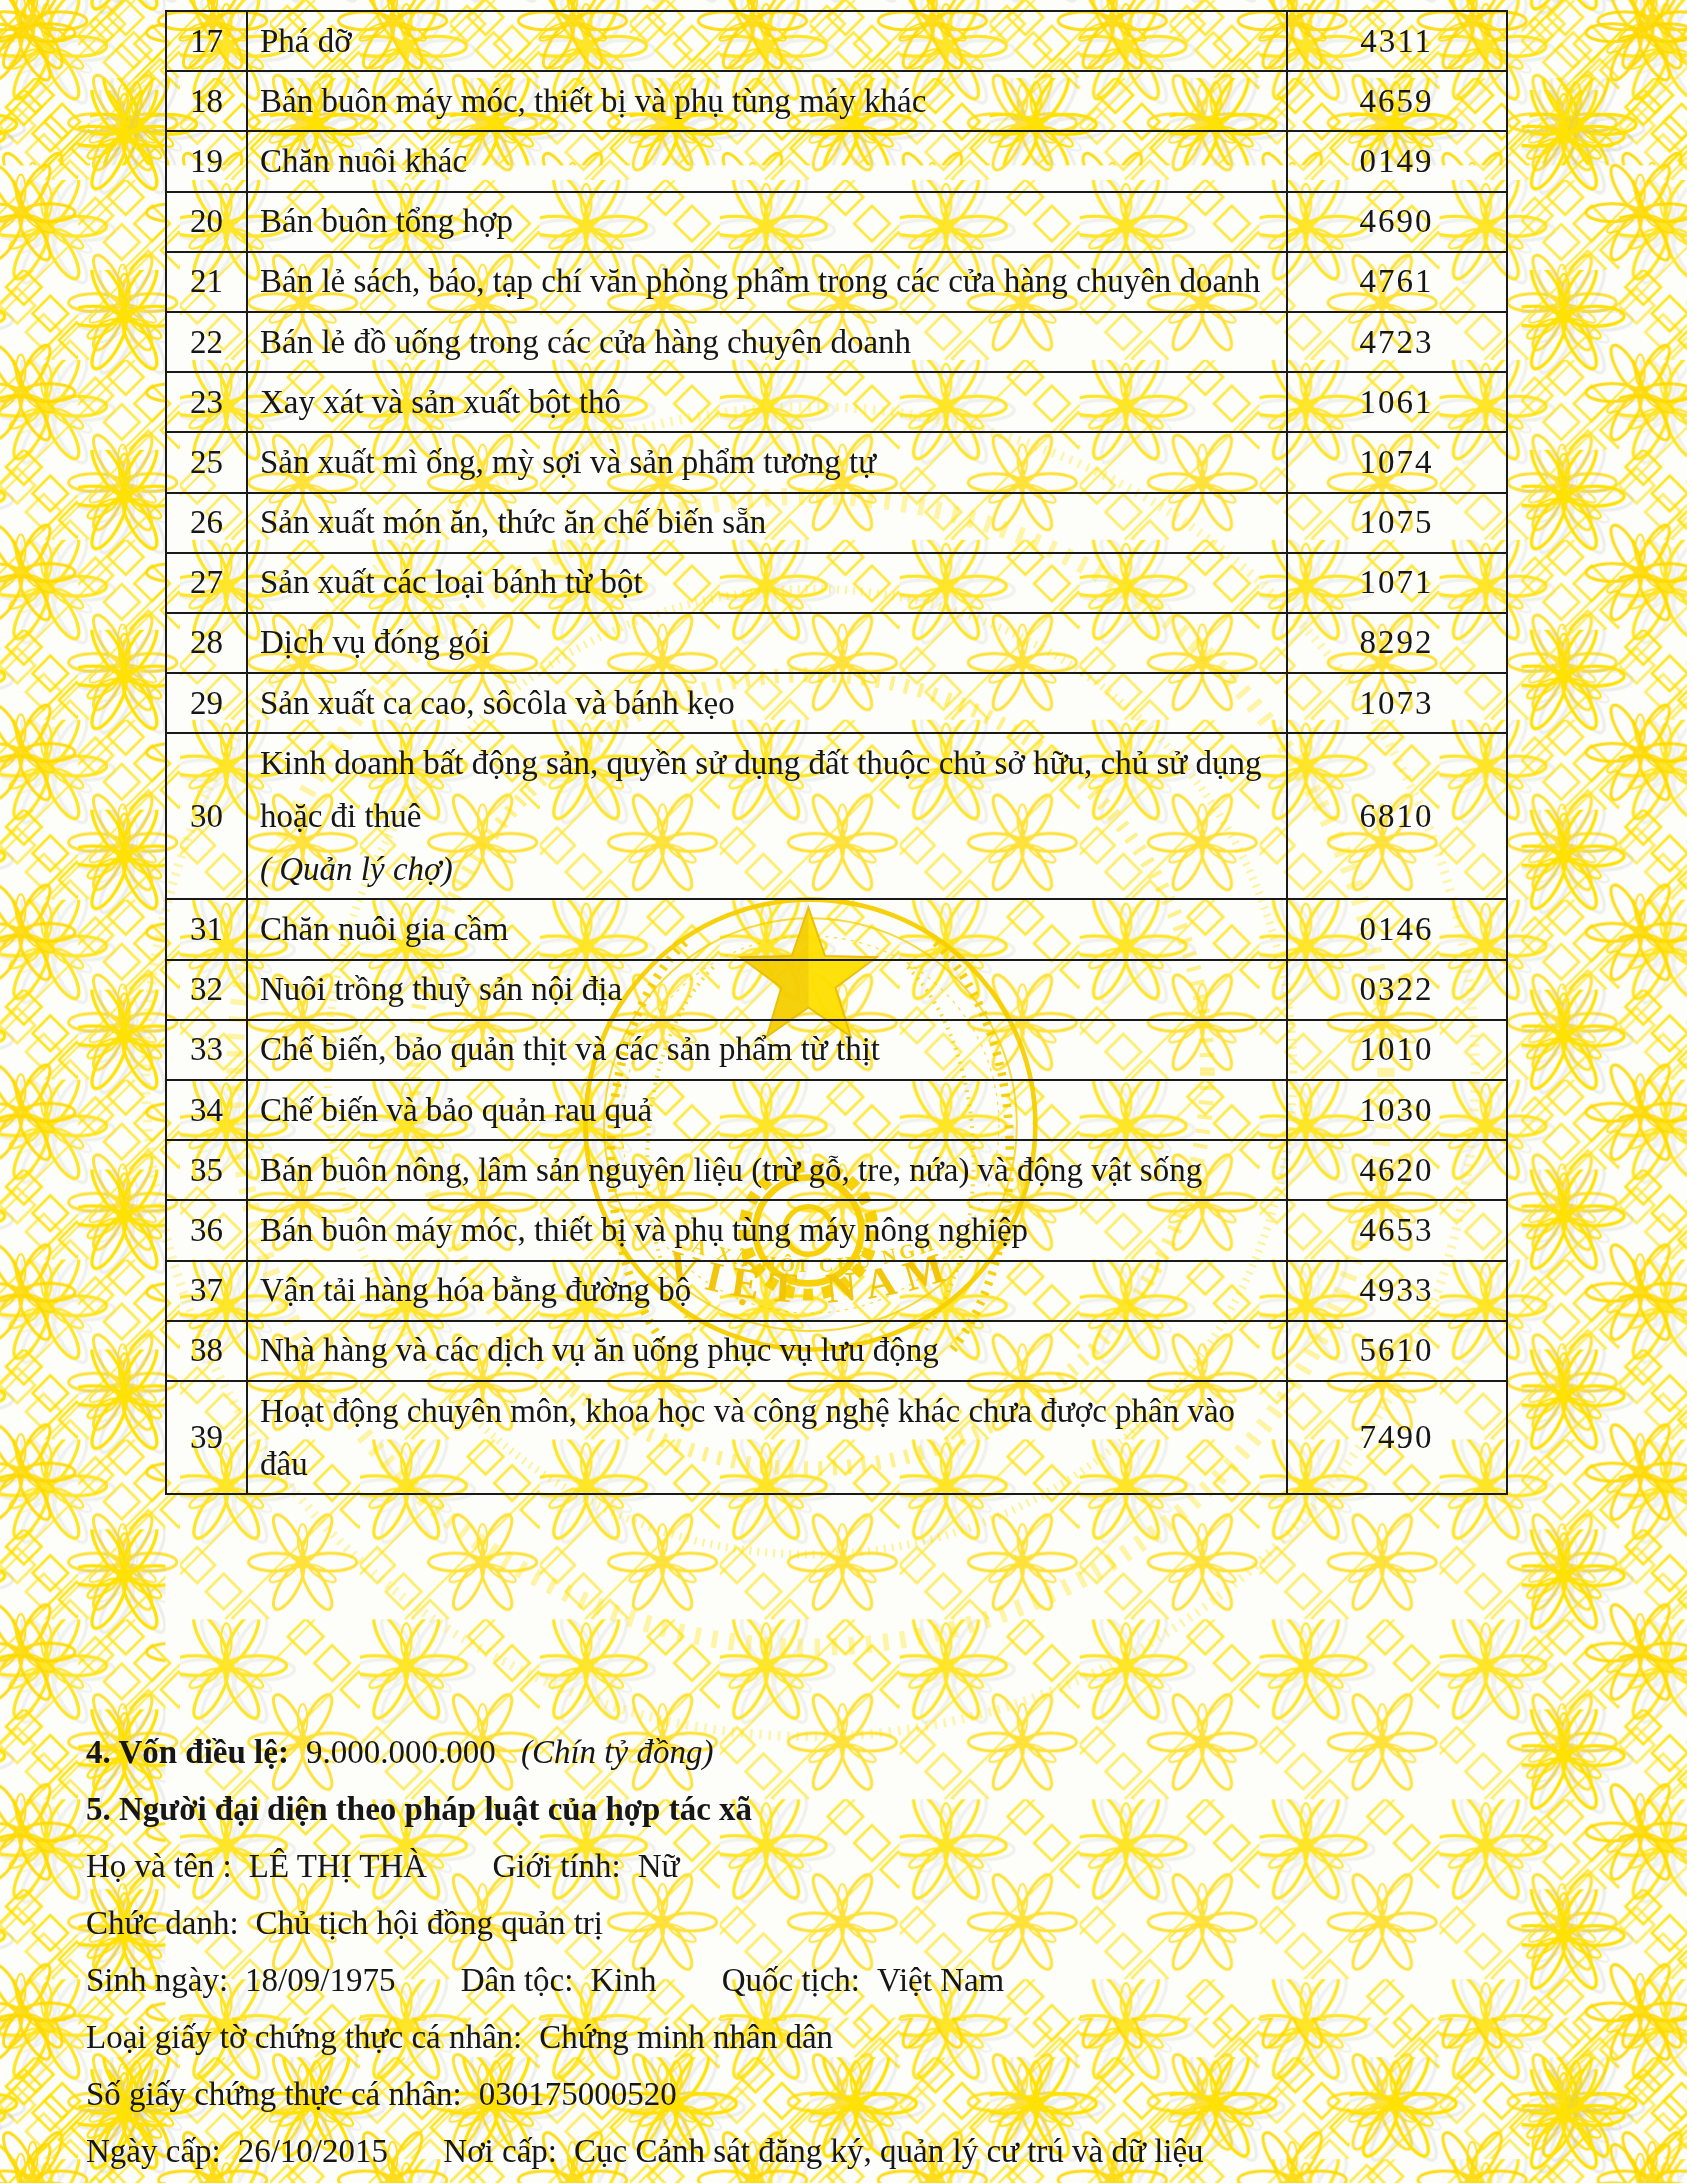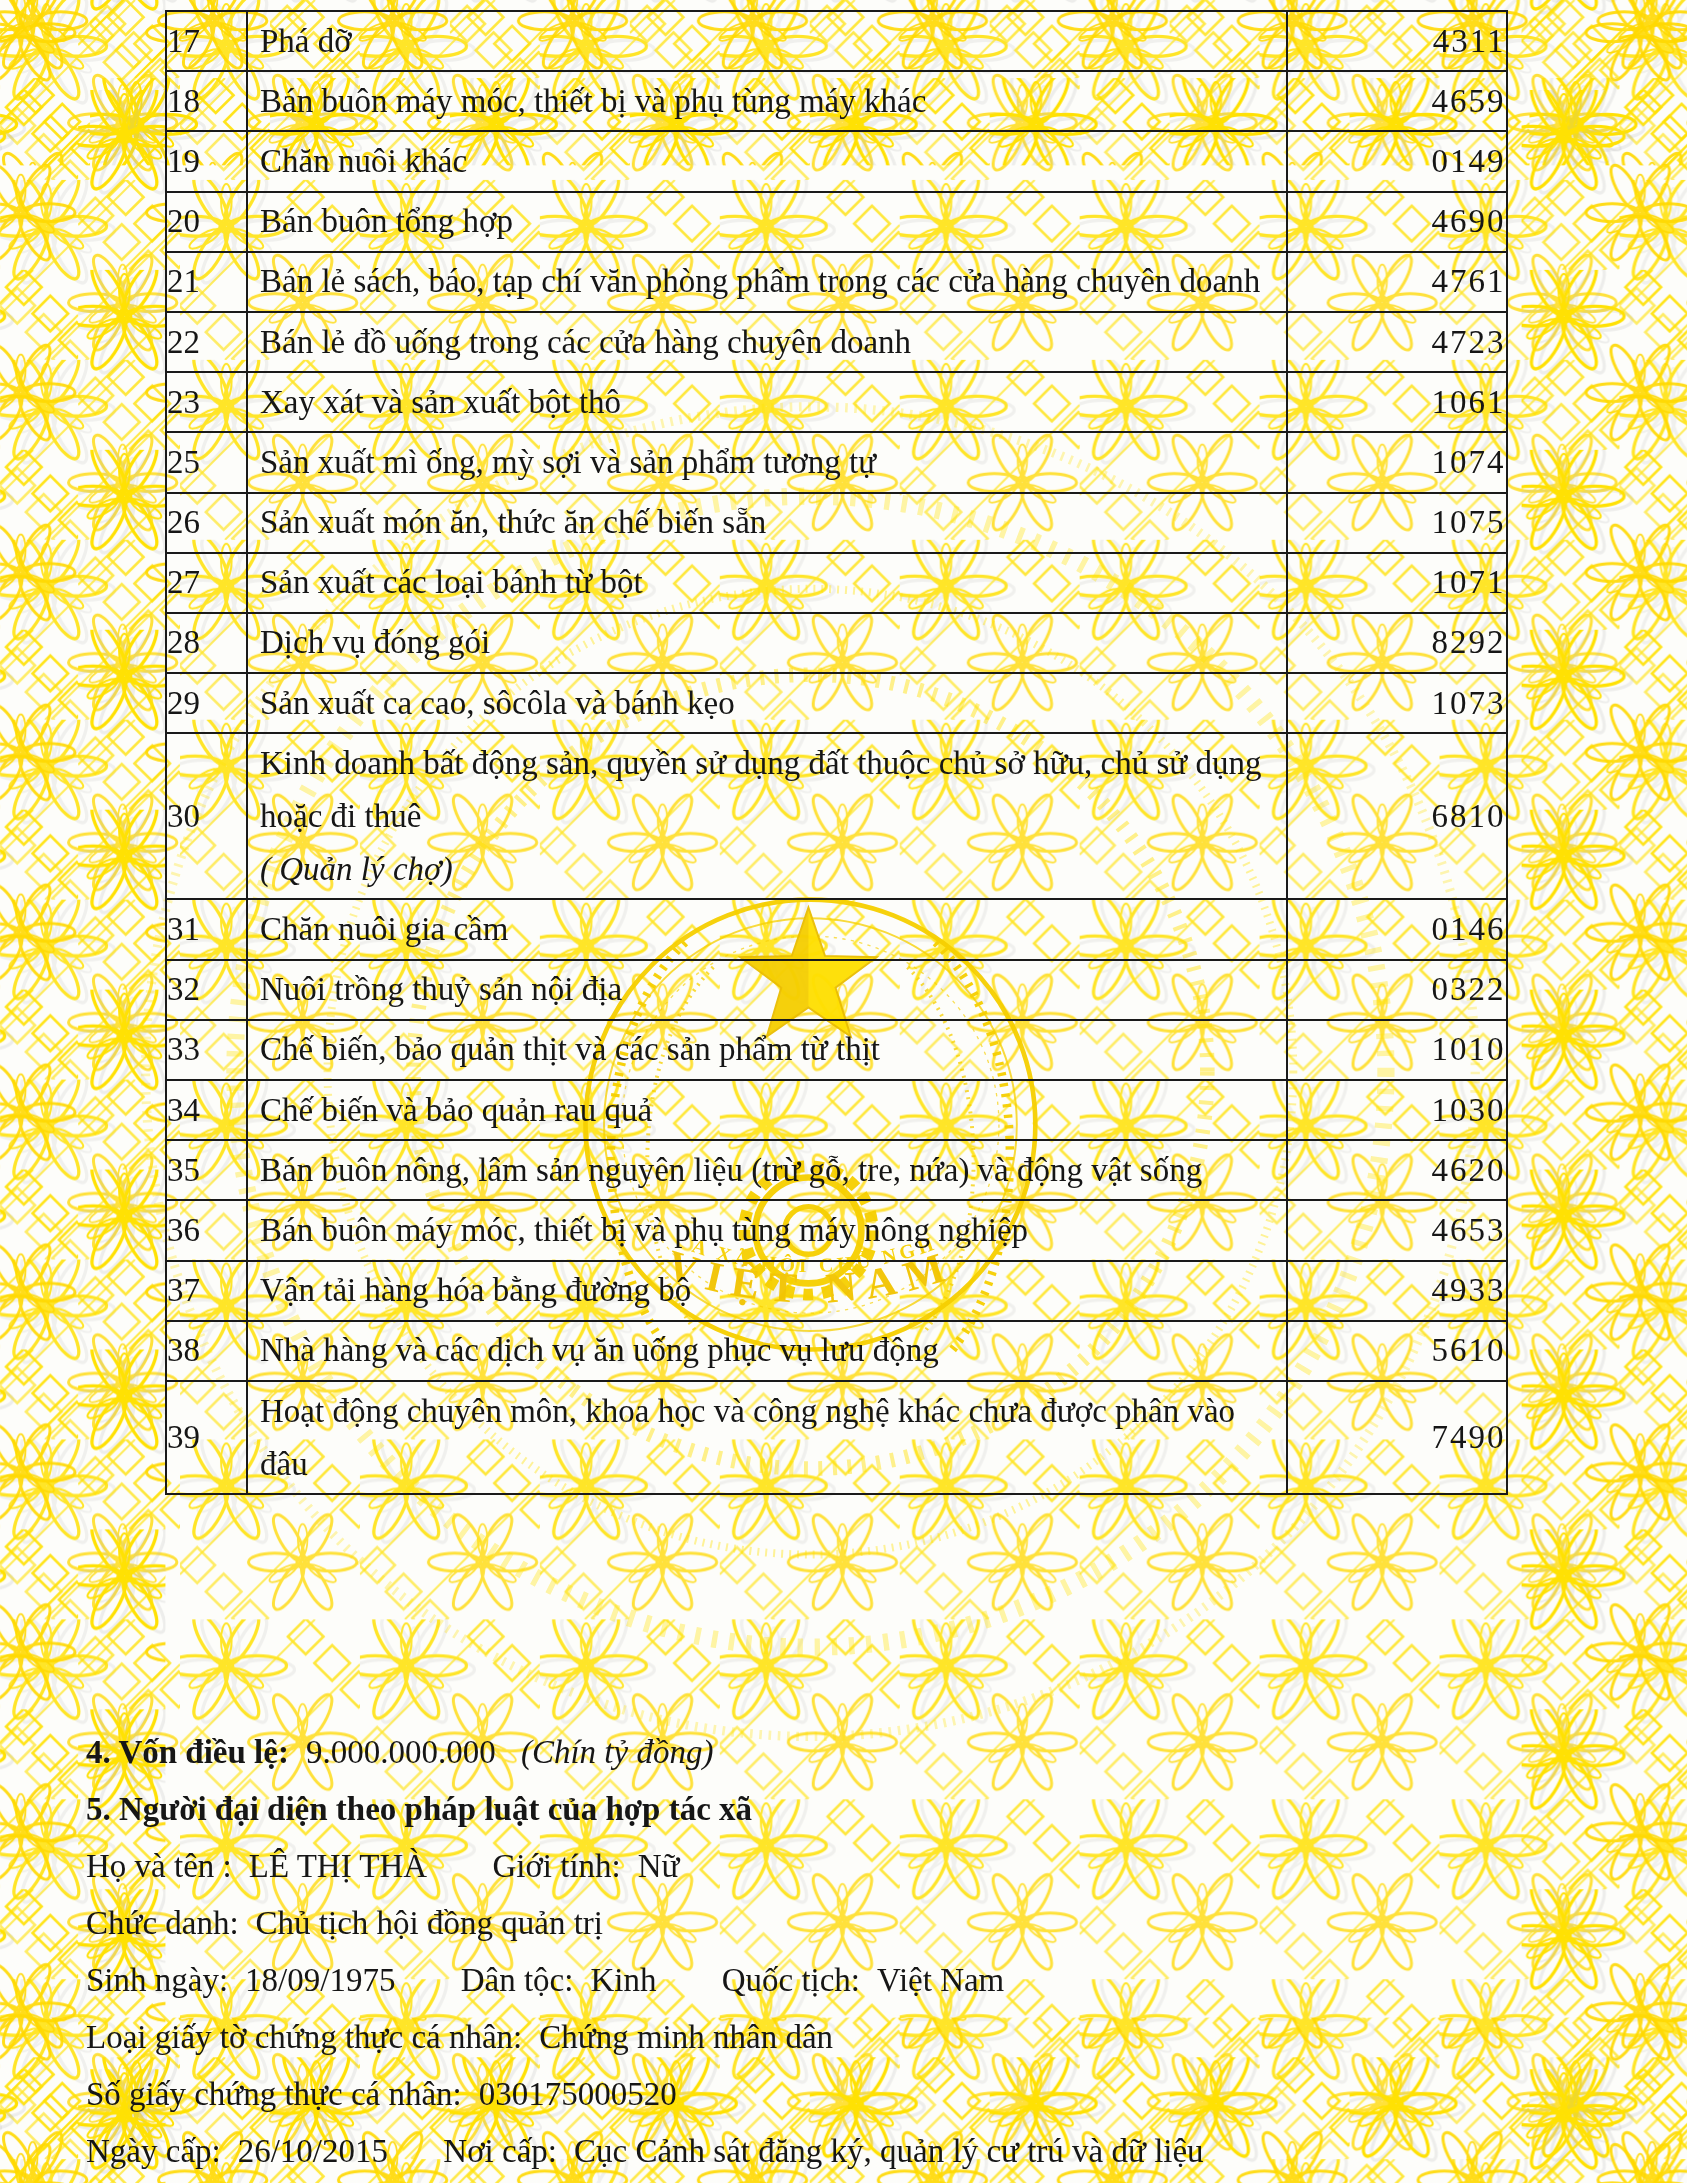--- a/index.html
+++ b/index.html
@@ -19,23 +19,23 @@
     position:absolute;left:165px;top:10px;width:1332px;
     border-collapse:collapse;table-layout:fixed;
     background:transparent;
   }
   .biz-table,.biz-table td{border:2.6px solid #1a1a1a;}
   .biz-table td{
     vertical-align:middle;
     font-size:33px;line-height:53px;
     padding:2.6px 0;
   }
-  td.c-no{width:79px;text-align:left;}
+  td.c-no{width:79px;text-align:center;}
   td.c-name{width:1019px;padding-left:12px;padding-right:6.6px;}
-  td.c-code{width:218px;text-align:right;letter-spacing:2px;}
+  td.c-code{width:218px;text-align:center;letter-spacing:2px;}
   tr.biz-row{height:60px;}
   .note{font-style:italic;}
   .note:empty{display:none;}
 
   
   .details{
     position:absolute;left:86px;top:1724px;width:1542px;
     font-size:33px;
   }
   .line{height:57px;line-height:57px;white-space:nowrap;}

